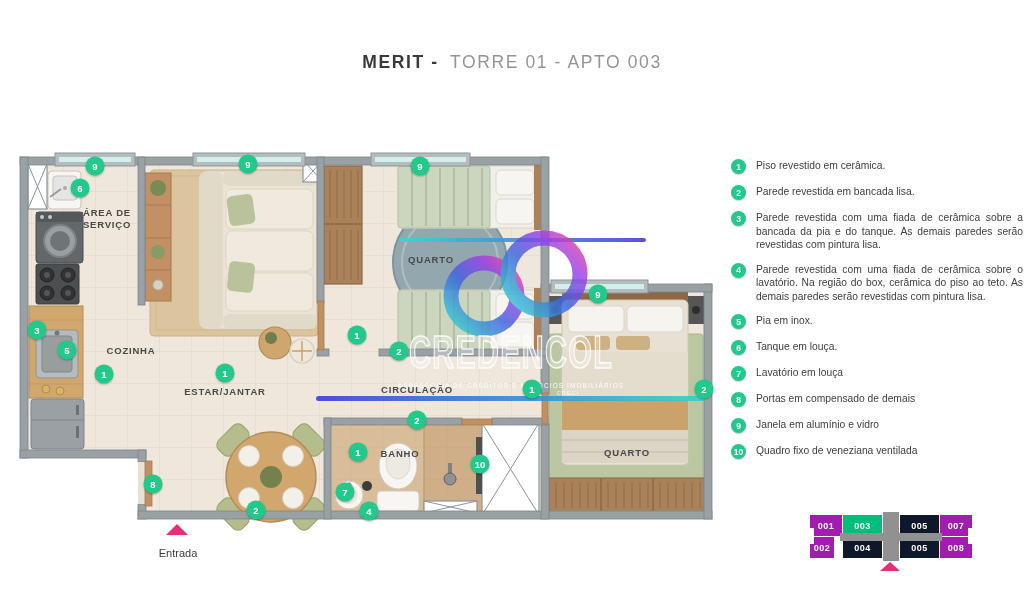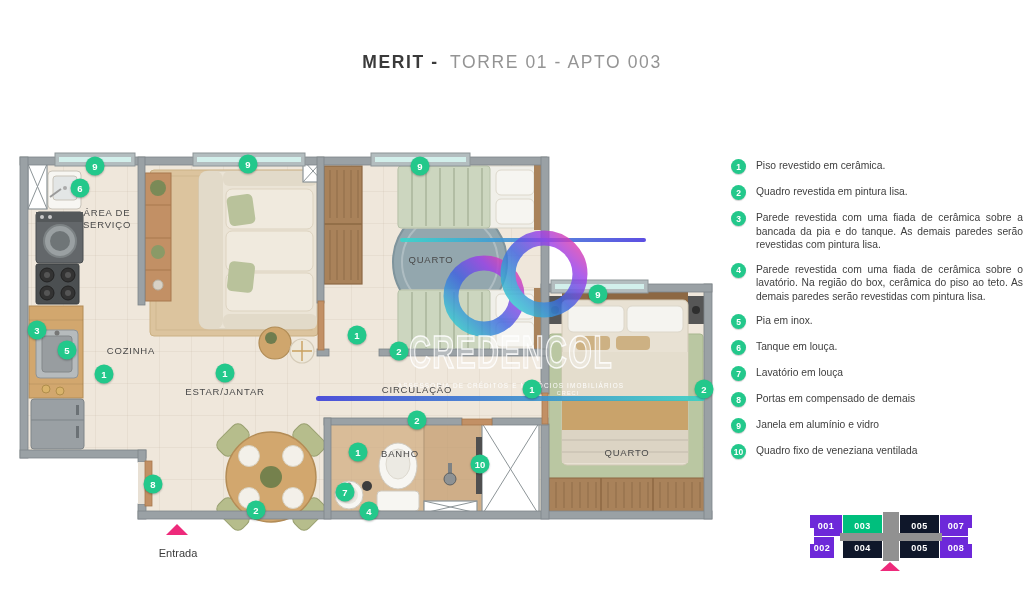--- a/index.html
+++ b/index.html
@@ -11,21 +11,21 @@
   .title{position:absolute;top:41px;left:0;width:1024px;text-align:center;
          font-size:17.5px;letter-spacing:1.6px;z-index:40;margin-top:11px;}
   .title .brand{font-weight:700;color:#3a3a3a;}
   .title .rest{font-weight:400;color:#949494;margin-left:5px;}
 
   
   .plan-svg{position:absolute;left:0;top:0;z-index:10;}
 
   
   .rlabel{position:absolute;transform:translate(-50%,-50%);font-size:9.5px;
-          font-weight:400;letter-spacing:.8px;color:#494949;text-align:center;
+          font-weight:700;letter-spacing:.8px;color:#494949;text-align:center;
           z-index:25;white-space:nowrap;}
   .rlabel.wrap{white-space:normal;width:64px;line-height:1.25;}
 
   
   .mk{position:absolute;width:19px;height:19px;border-radius:50%;background:#23c88b;
       color:#fff;font-weight:700;font-size:9.5px;display:flex;align-items:center;
       justify-content:center;transform:translate(-50%,-50%);
       box-shadow:0 1px 2px rgba(0,0,0,.28);z-index:30;}
 
   
@@ -56,21 +56,21 @@
   .ent-tri{position:absolute;left:166px;top:524px;width:0;height:0;z-index:40;
            border-left:11px solid transparent;border-right:11px solid transparent;
            border-bottom:11px solid #ee2a7b;}
   .ent-label{position:absolute;left:178px;top:547px;transform:translateX(-50%);
              font-size:11px;color:#3b3b3b;z-index:40;}
 
   
   .kp{position:absolute;left:810px;top:515px;width:162px;height:43px;z-index:40;}
   .kp-cell{position:absolute;display:flex;align-items:center;justify-content:center;
            font-size:9px;font-weight:700;color:#ffffff;letter-spacing:.5px;}
-  .kp-gray{background:#6d28d9;}
+  .kp-gray{background:#a21caf;}
   .kp-green{background:#0f172a;}
   .kp-hl{background:#00bf7d;}
   .kp-core{position:absolute;left:73px;top:-3px;width:16px;height:49px;background:#919191;}
   .kp-bar{position:absolute;left:30px;top:18px;width:102px;height:8px;background:#919191;}
   .kp-notch{position:absolute;top:13px;width:8px;height:16px;background:#ffffff;}
   .kp-tri{position:absolute;left:70px;top:47px;width:0;height:0;
           border-left:10px solid transparent;border-right:10px solid transparent;
           border-bottom:9px solid #ee2a7b;}
 </style>
 </head>
@@ -335,21 +335,21 @@
   <div class="ent-tri"></div>
   <div class="ent-label">Entrada</div>
 
   <div class="legend">
     <div class="lg-item">
       <div class="lg-badge">1</div>
       <div class="lg-text">Piso revestido em cerâmica.</div>
     </div>
     <div class="lg-item">
       <div class="lg-badge">2</div>
-      <div class="lg-text">Quadro revestida em pintura lisa.</div>
+      <div class="lg-text">Parede revestida em bancada lisa.</div>
     </div>
     <div class="lg-item">
       <div class="lg-badge">3</div>
       <div class="lg-text">Parede revestida com uma fiada de cerâmica sobre a bancada da pia e do tanque. As demais paredes serão revestidas com pintura lisa.</div>
     </div>
     <div class="lg-item">
       <div class="lg-badge">4</div>
       <div class="lg-text">Parede revestida com uma fiada de cerâmica sobre o lavatório. Na região do box, cerâmica do piso ao teto. As demais paredes serão revestidas com pintura lisa.</div>
     </div>
     <div class="lg-item">

